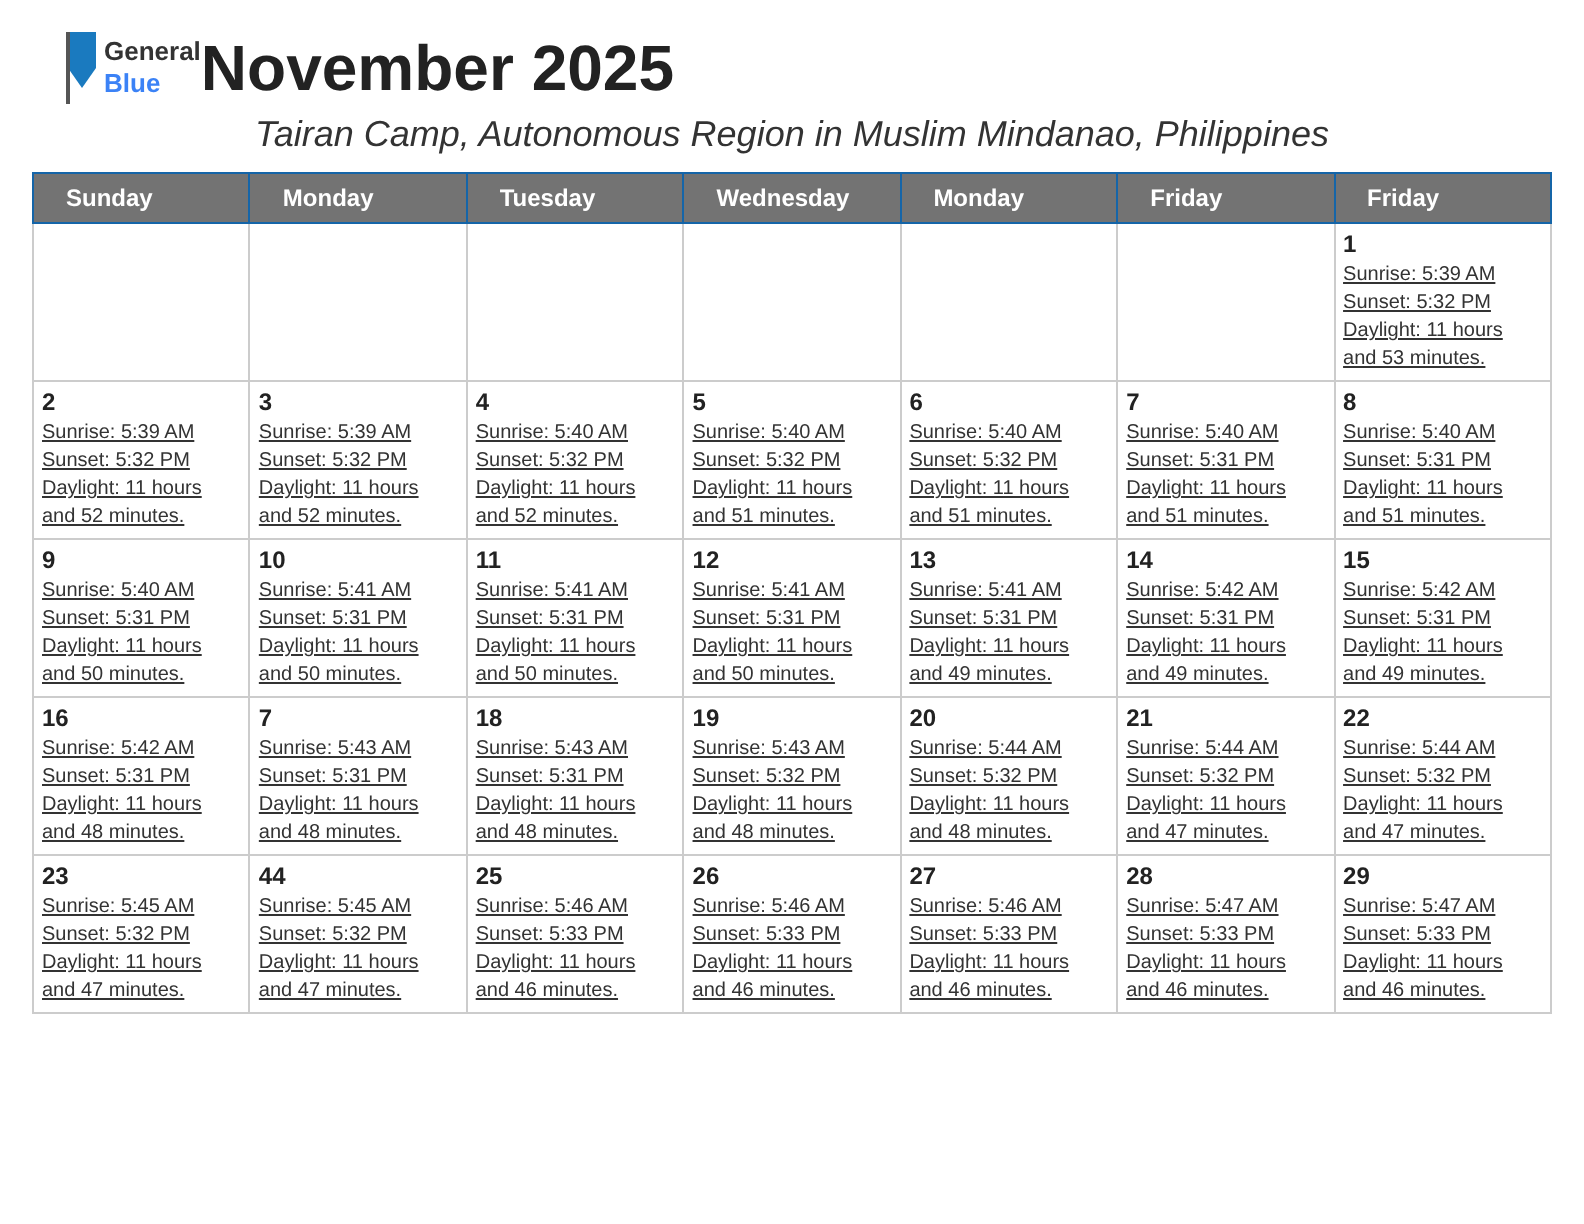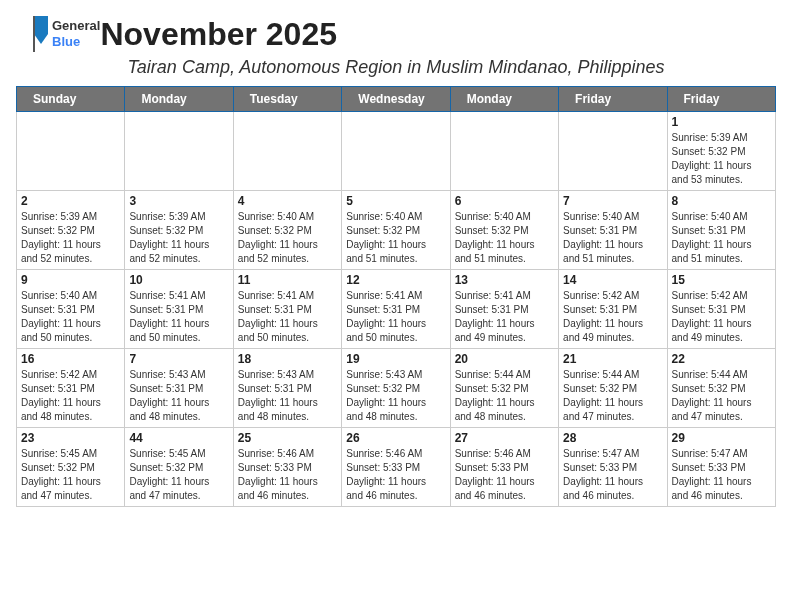--- a/index.html
+++ b/index.html
@@ -64,20 +64,21 @@
       font-size: 12px;
       font-weight: bold;
       color: #222;
       display: block;
       margin-bottom: 2px;
     }
     .day-info {
       font-size: 10px;
       line-height: 1.4;
       color: #333;
+      text-decoration: underline;
     }
     .empty-cell {
       background: #f9f9f9;
     }
   </style>
 </head>
 <body>
 
 <div class="header-area">
   <div class="logo">

